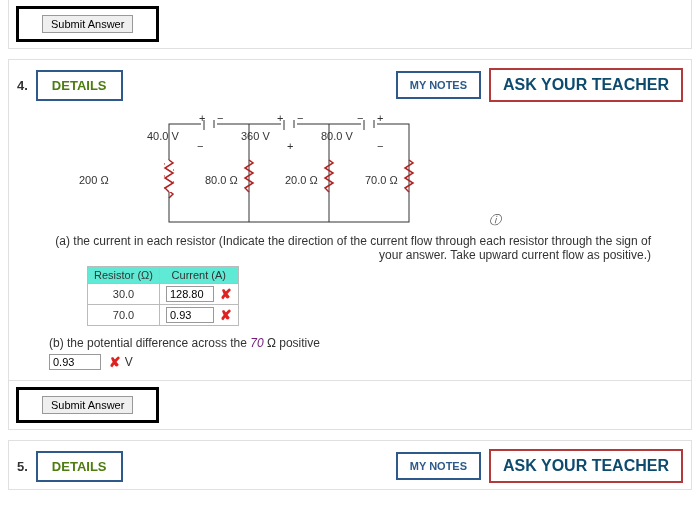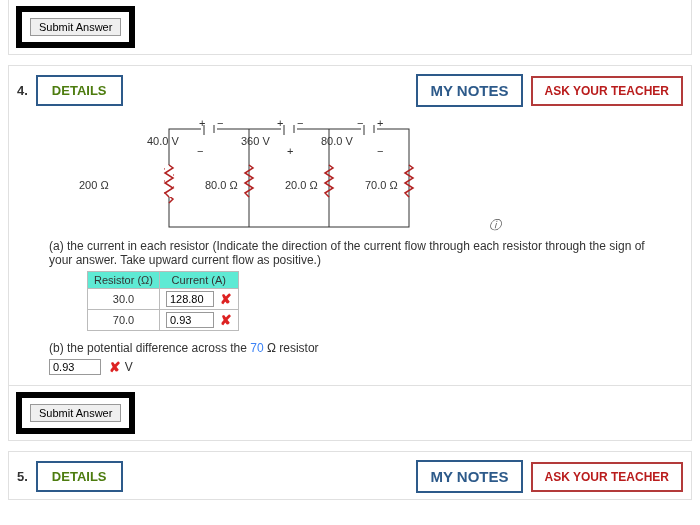--- a/index.html
+++ b/index.html
@@ -13,23 +13,23 @@
       color: #333;
     }
     .row-end {
       border: 1px solid #e0e0e0;
       border-top: none;
       margin: 0 8px;
       padding: 6px 8px;
       background: #fff;
     }
     .submit-wrap {
-      border: 6px solid #000000;
+      border: 3px solid #000000;
       display: inline-block;
-      padding: 6px 8px;
+      padding: 6px 23px;
       background: #fff;
       margin-left: -1px;
     }
     .submit-btn {
       font-family: Arial, sans-serif;
       font-size: 11px;
       padding: 2px 8px;
       background: #efefef;
       border: 1px solid #999;
       cursor: pointer;
@@ -58,50 +58,50 @@
       font-size: 13px;
       padding: 6px 14px;
       cursor: pointer;
     }
     .spacer { flex: 1; }
     .mynotes-btn {
       background: #fff;
       border: 2px solid #2d5a8a;
       color: #2d5a8a;
       font-weight: bold;
-      font-size: 15px;
+      font-size: 11px;
       padding: 6px 12px;
       cursor: pointer;
     }
     .askteacher-btn {
       background: #fff;
       border: 2px solid #b33a3a;
-      color: #b91c1c;
-      font-weight: bold;
-      font-size: 12px;
+      color: #0c4a6e;
+      font-weight: bold;
+      font-size: 16px;
       padding: 6px 12px;
       cursor: pointer;
     }
     .q-body {
       padding: 6px 40px 10px 40px;
       font-size: 12px;
       color: #333;
     }
     .prompt { margin-bottom: 8px; }
     .circuit {
       margin: 6px 0 8px 60px;
       position: relative;
       width: 340px;
       height: 106px;
     }
     .circuit svg { position: absolute; top:0; left:0; }
     .clabel { position: absolute; font-size: 11px; color: #333; }
     .clabel.ohm { white-space: nowrap; }
     .info-icon { position:absolute; font-style: italic; color:#555; left:380px; top:92px; font-family: Georgia, serif;}
-    .part { margin-top: 4px; }
+    .part { margin-top: 4px; text-align: right; }
     .tbl {
       border-collapse: collapse;
       margin-top: 4px;
       margin-left: 38px;
     }
     .tbl td, .tbl th {
       border: 1px solid #bbb;
       padding: 2px 6px;
       font-size: 11px;
       text-align: center;
@@ -112,21 +112,21 @@
       width: 48px;
       font-size: 11px;
       padding: 1px 3px;
       border: 1px solid #999;
     }
     .ansinput-wide { width: 52px; }
     .x-mark { color: #d22; font-weight: bold; font-size: 14px; padding-left:4px;}
     .cell-inner { display:flex; align-items:center; gap:2px; }
     .part-b { margin-top: 10px; }
     .part-b-row { display:flex; align-items:center; gap:4px; margin-left:0; margin-top:4px;}
-    .r-red { color: #3b82f6; }
+    .r-red { color: #701a75; font-style: italic; }
   </style>
 </head>
 <body>
 
 <div class="row-end">
   <div class="submit-wrap">
     <button class="submit-btn">Submit Answer</button>
   </div>
 </div>
 
@@ -223,21 +223,21 @@
               <div class="cell-inner">
                 <input class="ansinput" value="0.93" style="">
                 <span class="x-mark">✘</span>
               </div>
             </td>
       </tr>
     </tbody>
       </table>
 
     <div class="part-b">
-      <span>(b) the potential difference across the </span><span class="r-red">70</span><span> Ω resistor</span>
+      <span>(b) the potential difference across the </span><span class="r-red">70</span><span> Ω positive</span>
       <div class="part-b-row">
         <input class="ansinput ansinput-wide" value="0.93" style="">
         <span class="x-mark">✘</span>
         <span>V</span>
       </div>
     </div>
   </div>
 
   <div style="border-top:1px solid #e0e0e0; padding:6px 8px;">
     <div class="submit-wrap">

